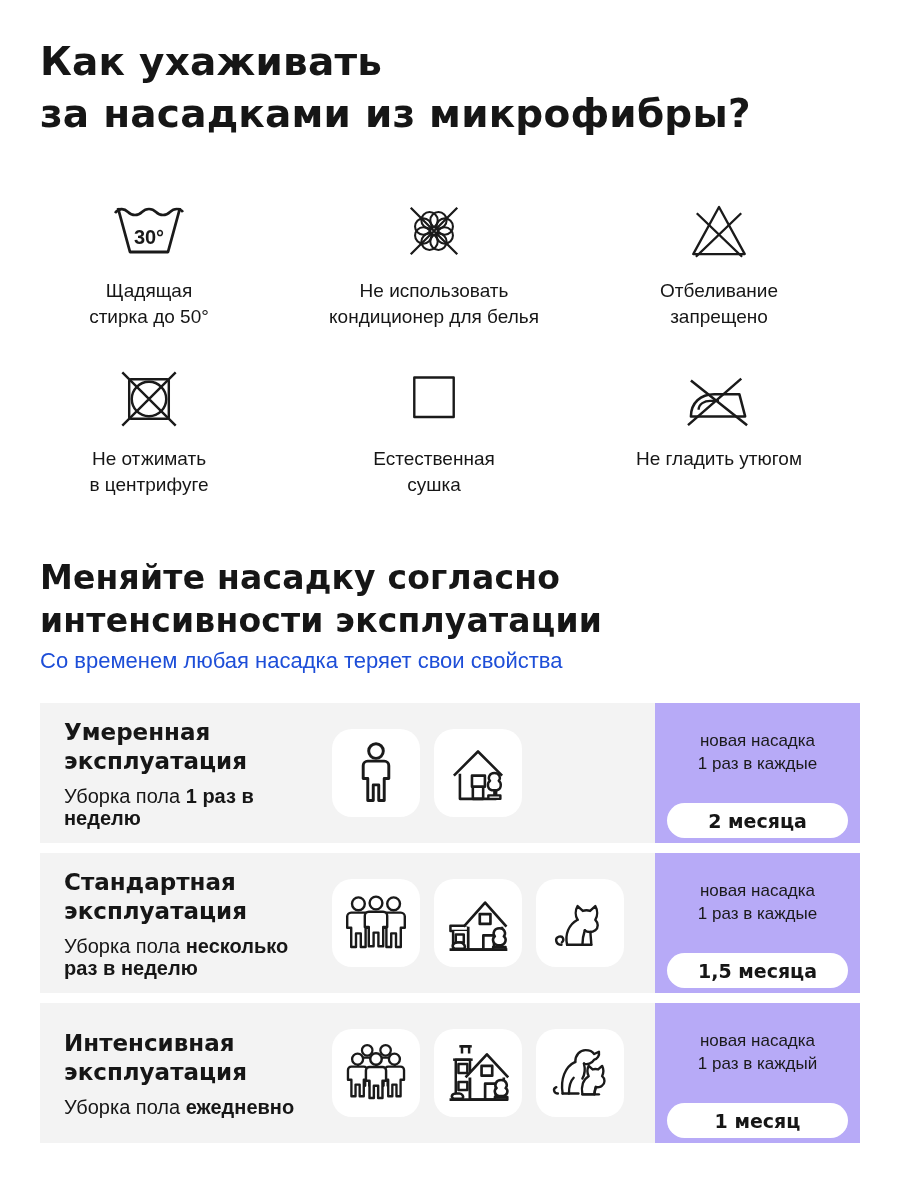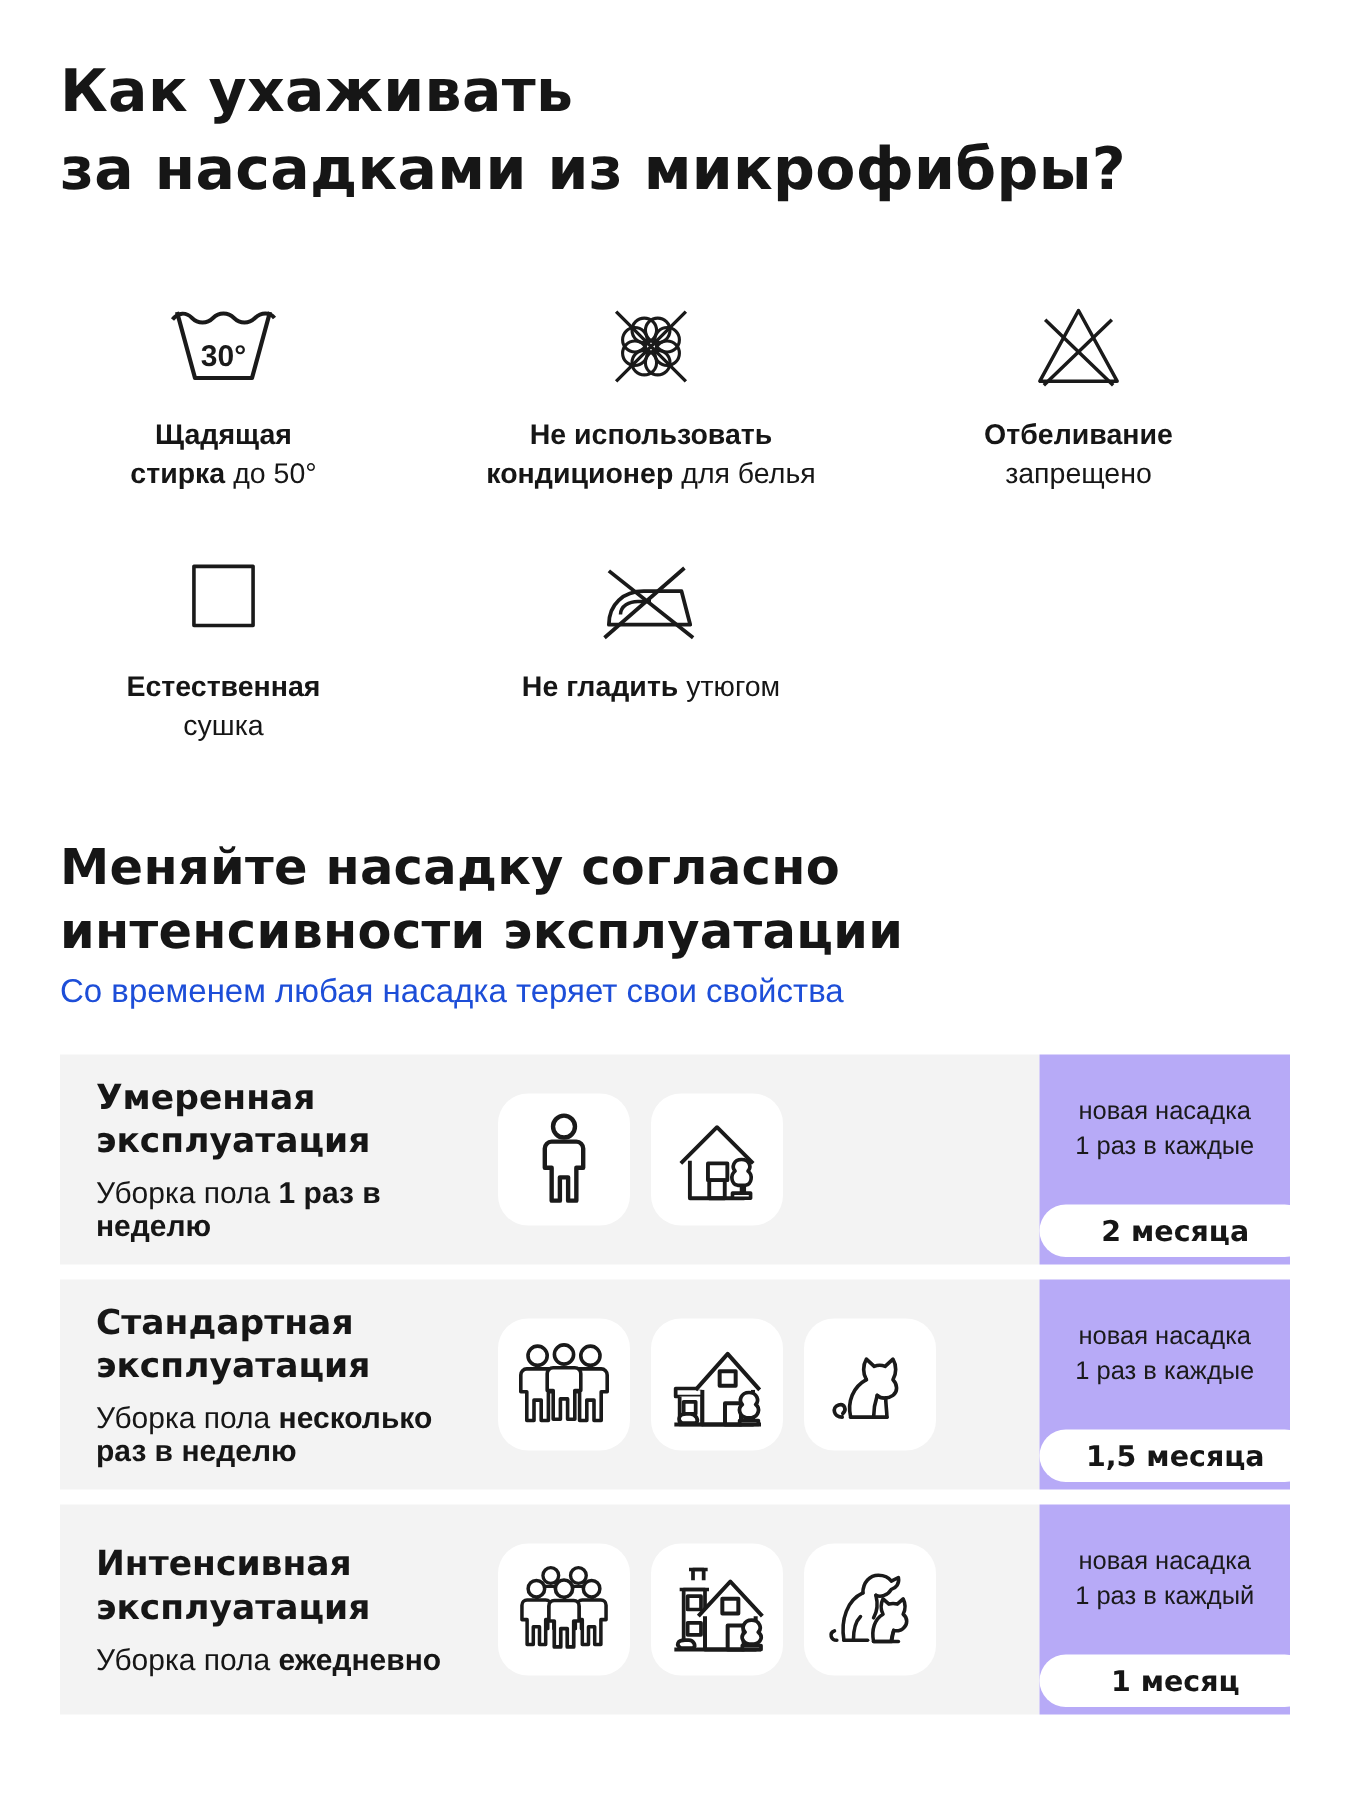--- a/index.html
+++ b/index.html
@@ -12,37 +12,37 @@
     position:absolute;left:40px;top:36px;font-size:39px;line-height:52px;
     letter-spacing:.2px;white-space:pre-line;
   }
   .care-grid{
     position:absolute;left:24px;top:194px;width:820px;
     display:grid;grid-template-columns:250px 320px 250px;row-gap:32px;
   }
   .care-item{text-align:center;}
   .care-icon{height:74px;display:flex;align-items:center;justify-content:center;}
   .care-label{margin-top:10px;font-size:19px;line-height:26px;white-space:pre-line;}
-  .care-label b{font-weight:700;}
+  .care-label b{font-weight:400;}
   .h2{
     position:absolute;left:40px;top:556px;font-size:33px;line-height:43px;
     white-space:pre-line;letter-spacing:.2px;
   }
   .subtitle{position:absolute;left:40px;top:648px;font-size:22px;color:#1d4ed8;}
   .rows{position:absolute;left:40px;top:703px;width:820px;display:flex;flex-direction:column;gap:10px;}
   .row{display:flex;height:140px;}
   .row-left{flex:1;background:#f3f3f3;display:flex;align-items:center;}
   .row-text{width:292px;padding-left:24px;box-sizing:border-box;}
   .row-title{font-size:23px;line-height:29px;white-space:pre-line;}
   .row-sub{margin-top:9px;font-size:20px;line-height:22px;white-space:pre-line;}
   .row-sub b{font-weight:700;}
   .cards{display:flex;gap:14px;}
   .card{width:88px;height:88px;background:#ffffff;border-radius:20px;
     display:flex;align-items:center;justify-content:center;}
-  .row-right{width:167px;background:#b7aaf7;text-align:center;padding-top:26px;box-sizing:border-box;}
+  .row-right{width:205px;background:#b7aaf7;text-align:center;padding-top:26px;box-sizing:border-box;}
   .note{font-size:17px;line-height:23px;white-space:pre-line;color:#1a1a1a;}
   .badge{
     margin:28px auto 0;width:181px;height:35px;background:#ffffff;border-radius:18px;
     display:flex;align-items:center;justify-content:center;font-size:19px;
   }
   svg{display:block;}
   .st{stroke:#1a1a1a;fill:none;stroke-linejoin:round;}
   .sw{fill:#ffffff;stroke:#1a1a1a;stroke-linejoin:round;}
 </style>
 </head>
@@ -89,20 +89,31 @@
     <div class="care-icon">
       <svg width="64" height="60" viewBox="0 0 72 66">
         <path class="st" stroke-width="2.6" d="M36 6 L7 59 H65 Z"></path>
         <path class="st" stroke-width="2.6" d="M11 13 L62 62 M61 13 L10 62"></path>
       </svg>
     </div>
     <div class="care-label"><b>Отбеливание</b><span>
 запрещено</span></div>
   </div>
 
+  <div class="care-item">
+    <div class="care-icon">
+      <svg width="62" height="62" viewBox="0 0 72 72">
+        <rect class="st" stroke-width="2.8" x="13" y="13" width="46" height="46" rx="2"></rect>
+        <circle class="st" stroke-width="2.8" cx="36" cy="36" r="20"></circle>
+        <path class="st" stroke-width="2.8" d="M5 5 L67 67 M67 5 L5 67"></path>
+      </svg>
+    </div>
+    <div class="care-label"><b>Не отжимать</b><span>
+в центрифуге</span></div>
+  </div>
 
   <div class="care-item">
     <div class="care-icon">
       <svg width="62" height="60" viewBox="0 0 72 70">
         <rect class="st" stroke-width="2.8" x="13" y="10" width="46" height="46"></rect>
       </svg>
     </div>
     <div class="care-label"><b>Естественная</b><span>
 сушка</span></div>
   </div>

